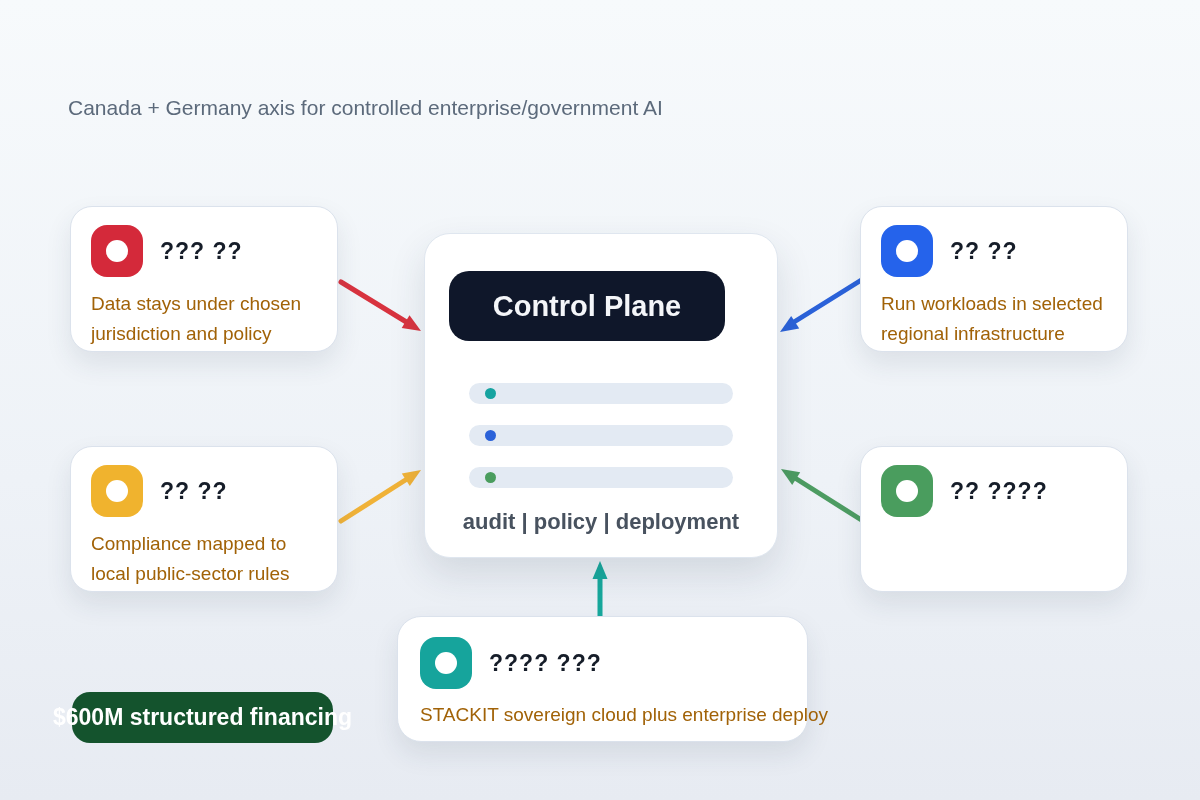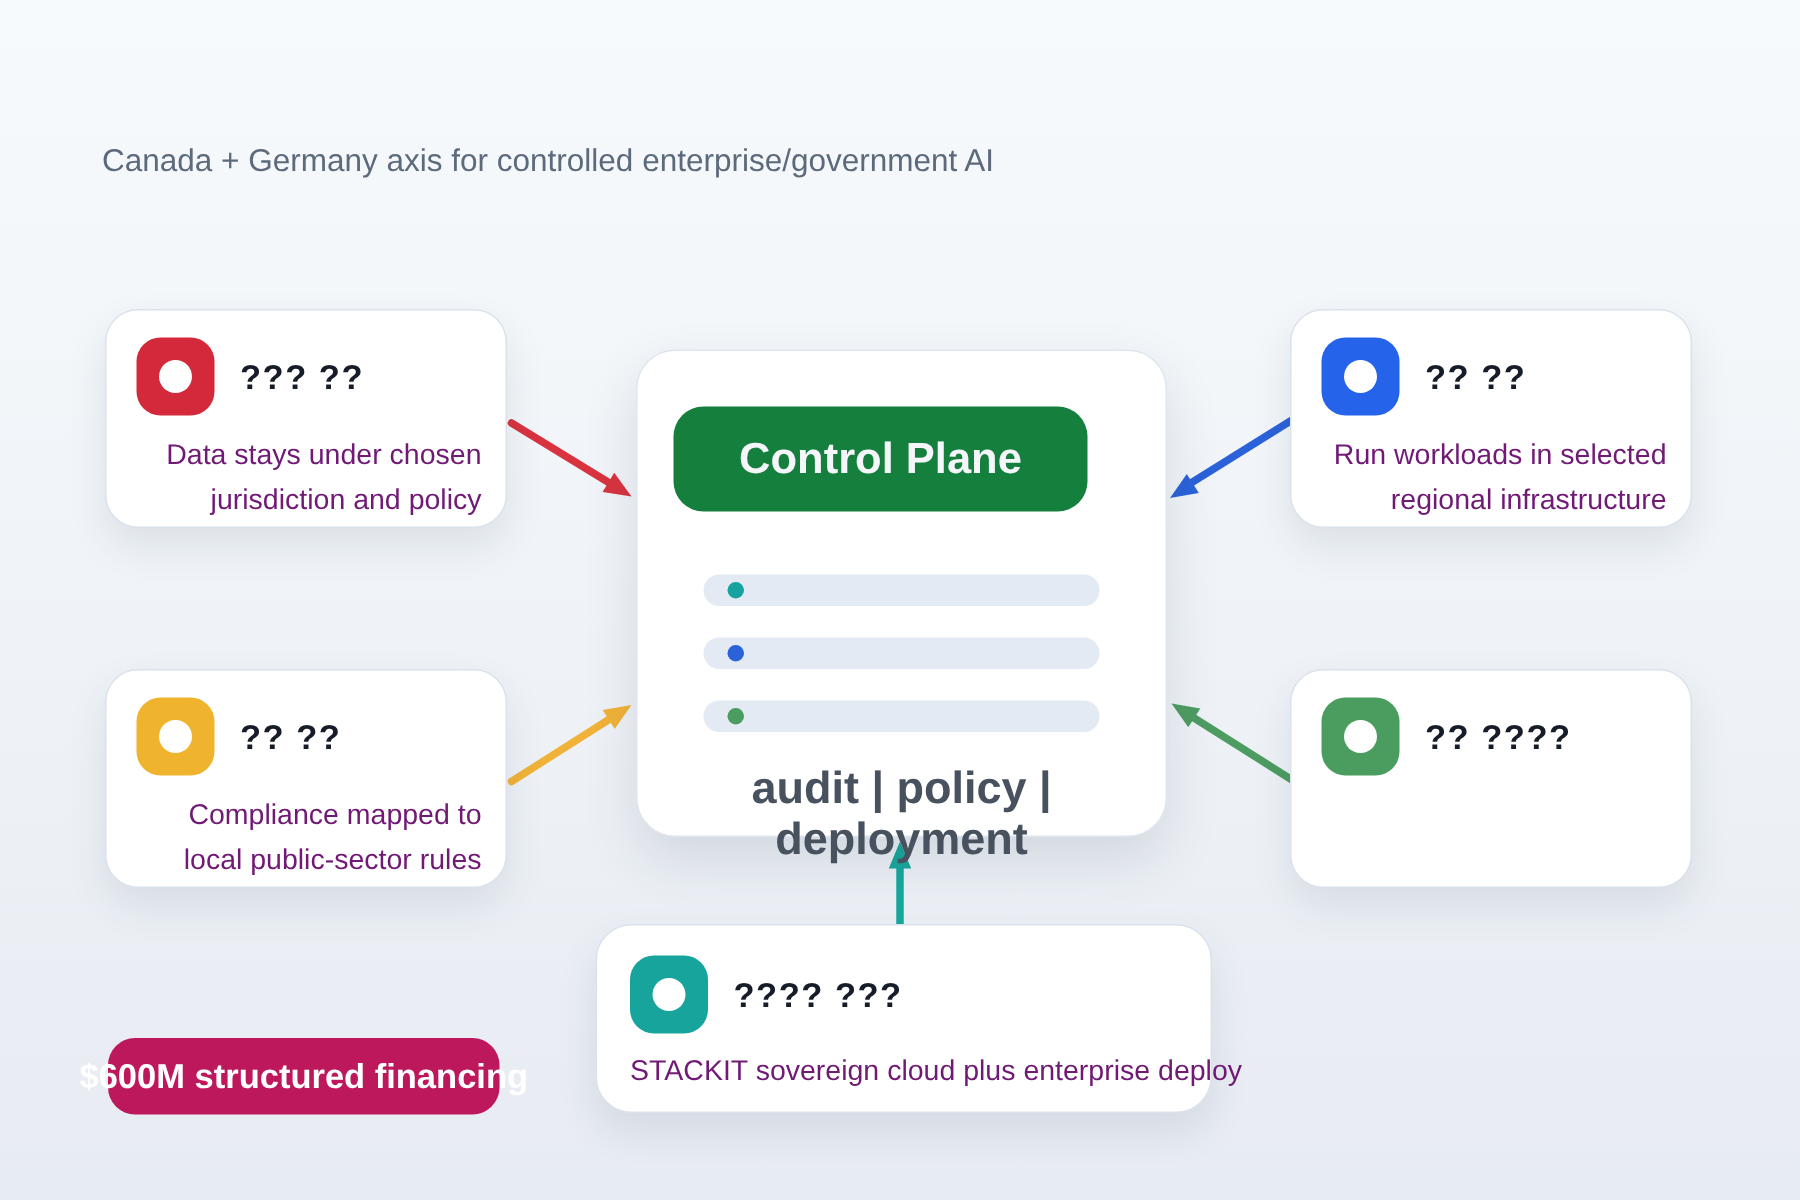--- a/index.html
+++ b/index.html
@@ -48,21 +48,21 @@
   .card-head { display: flex; align-items: center; gap: 17px; }
   .app-icon {
     width: 52px; height: 52px; border-radius: 16px; position: relative; flex: 0 0 auto;
   }
   .app-icon .icon-hole {
     position: absolute; left: 50%; top: 50%; transform: translate(-50%, -50%);
     width: 22px; height: 22px; border-radius: 50%; background: #ffffff;
   }
   .card-title { font-size: 23px; font-weight: 700; color: #161d29; letter-spacing: 1px; }
   .card-desc {
-    margin-top: 12px; font-size: 19px; line-height: 30px; color: #701a75; width: 230px; text-align: right;
+    margin-top: 12px; font-size: 19px; line-height: 30px; color: #a16207; width: 230px;
   }
   .card-bottom .card-desc { width: auto; white-space: nowrap; margin-top: 11px; }
 
   
   .center-card {
     position: absolute; z-index: 2;
     left: 424px; top: 233px; width: 354px; height: 325px;
     background: #ffffff; border: 1px solid #dfe6ef; border-radius: 26px;
     box-shadow: 0 16px 36px rgba(40, 55, 80, 0.13);
   }
@@ -74,21 +74,21 @@
   .bars { width: 264px; margin: 42px auto 0; }
   .bar {
     height: 21px; border-radius: 11px; background: #e3eaf3;
     position: relative; margin-bottom: 21px;
   }
   .bar .dot {
     position: absolute; left: 16px; top: 5px; width: 11px; height: 11px; border-radius: 50%;
   }
   .center-caption {
     margin-top: 7px; text-align: center;
-    font-size: 30px; font-weight: 700; color: #48525f;
+    font-size: 22px; font-weight: 700; color: #48525f;
   }
 
   
   .badge {
     position: absolute; z-index: 4;
     display: flex; align-items: center; justify-content: center;
     border-radius: 18px; color: #ffffff;
     font-size: 23px; font-weight: 700; white-space: nowrap;
     overflow: visible;
   }
@@ -158,21 +158,21 @@
   <div class="card side-card card-mr">
     <div class="card-head">
       <span class="app-icon" style="background-color: rgb(74, 157, 94);">
           <span class="icon-hole"></span>
         </span>
       <span class="card-title">?? ????</span>
     </div>
   </div>
 
   <div class="center-card">
-    <div class="control-pill" style="background-color: #15803d; margin-left: 24px;">Control Plane</div>
+    <div class="control-pill" style="background-color: #0f172a; margin-left: 24px;">Control Plane</div>
     <div class="bars">
       <div class="bar">
           <span class="dot" style="background-color: rgb(22, 163, 160);"></span>
         </div>
       <div class="bar">
           <span class="dot" style="background-color: rgb(43, 98, 217);"></span>
         </div>
       <div class="bar">
           <span class="dot" style="background-color: rgb(74, 157, 94);"></span>
         </div>
@@ -183,15 +183,15 @@
   <div class="card card-bottom">
     <div class="card-head">
       <span class="app-icon" style="background-color: rgb(22, 164, 156);">
           <span class="icon-hole"></span>
         </span>
       <span class="card-title">???? ???</span>
     </div>
     <div class="card-desc">STACKIT sovereign cloud plus enterprise deploy</div>
   </div>
 
-  <div class="badge badge-left" style="background-color: #be185d;">$600M structured financing</div>
+  <div class="badge badge-left" style="background-color: #14532d;">$600M structured financing</div>
 
 </div>
 
 </body></html>

